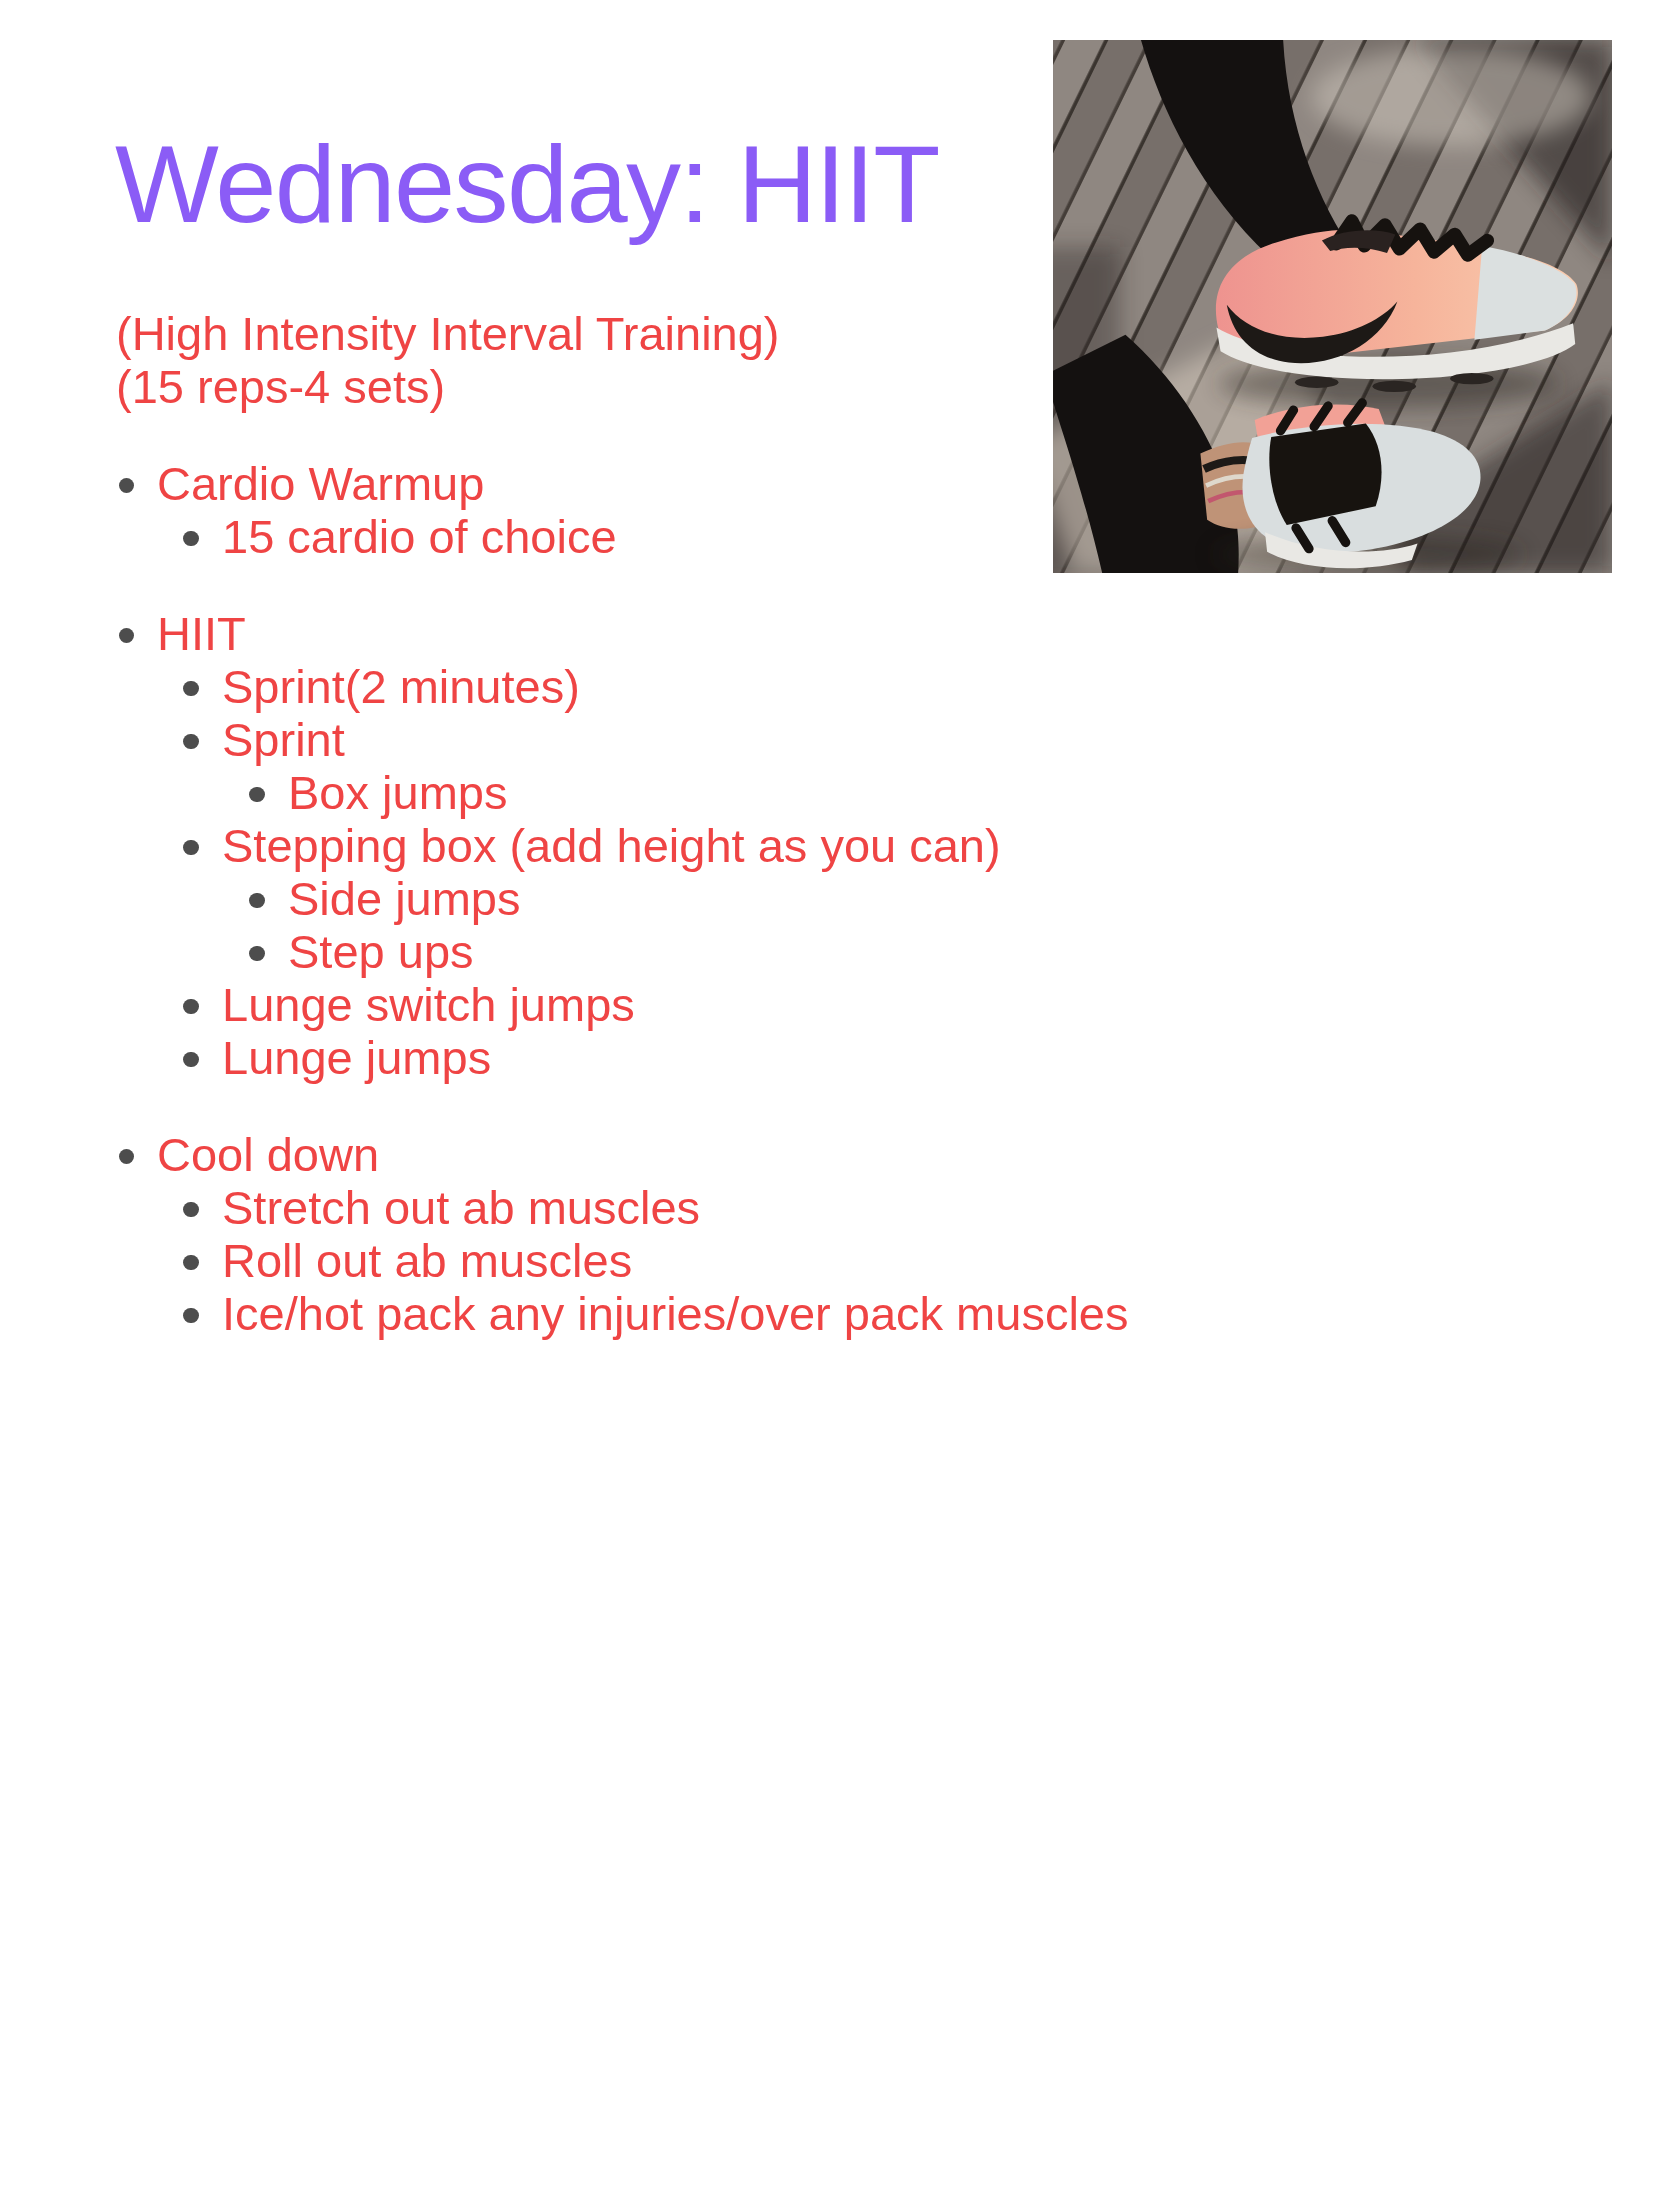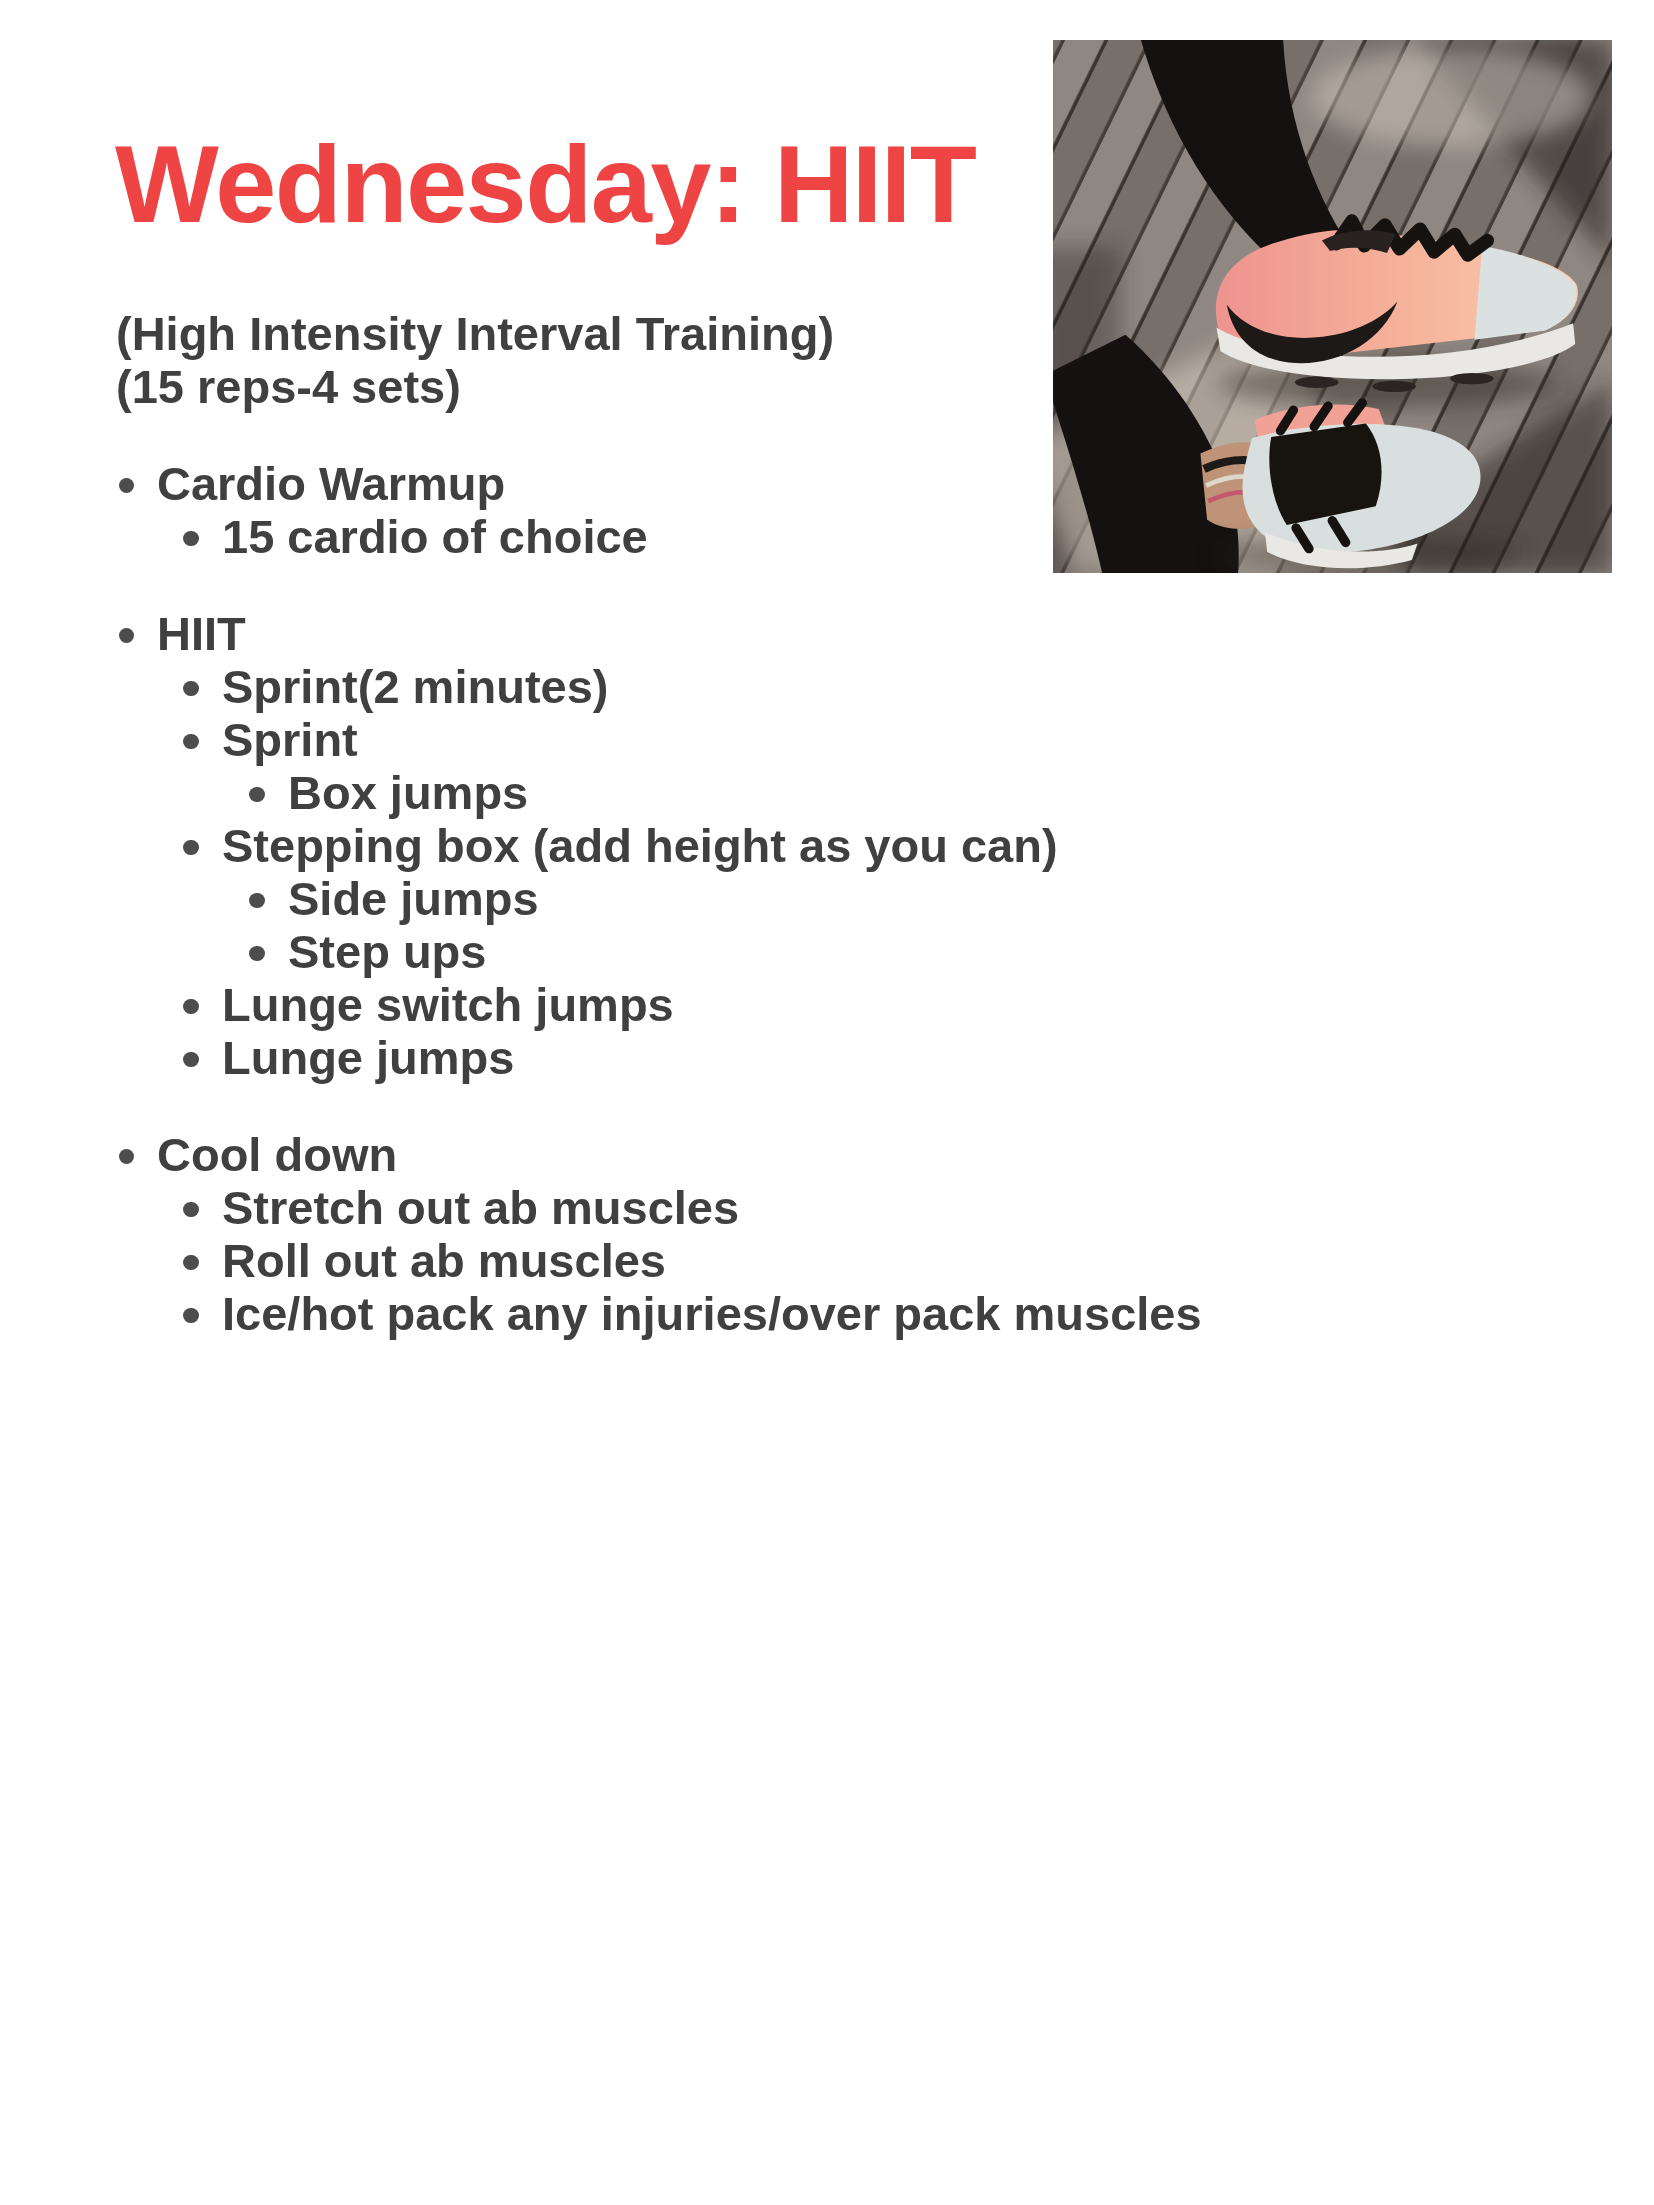--- a/index.html
+++ b/index.html
@@ -9,38 +9,38 @@
     position: relative;
     overflow: hidden;
     font-family: "Liberation Sans", sans-serif;
     color: #4d4d4d;
   }
   .page-title {
     position: absolute;
     left: 115px; top: 129px;
     margin: 0;
     font-size: 110px;
-    font-weight: bold;
+    font-weight: normal;
     letter-spacing: -1.6px;
     line-height: 110px;
     white-space: nowrap;
-    color: #ef4444;
+    color: #8b5cf6;
   }
   .text-block {
     position: absolute;
     left: 116px; top: 307px;
     width: 1241px;
   }
   .text-block p, .text-block ul, .text-block li { margin: 0; padding: 0; }
   .sub-line, .workout-list li {
     font-size: 47px;
-    font-weight: bold;
+    font-weight: normal;
     line-height: 53px;
     white-space: nowrap;
-    color: #404040;
+    color: #ef4444;
   }
   .workout-list { list-style: none; }
   .workout-list li { position: relative; }
   .workout-list li.lvl1 { padding-left: 41px; margin-top: 44px; }
   .workout-list li.lvl2 { padding-left: 106px; }
   .workout-list li.lvl3 { padding-left: 172px; }
   .bullet {
     position: absolute;
     top: 20.7px;
     width: 15.5px; height: 15.5px;

